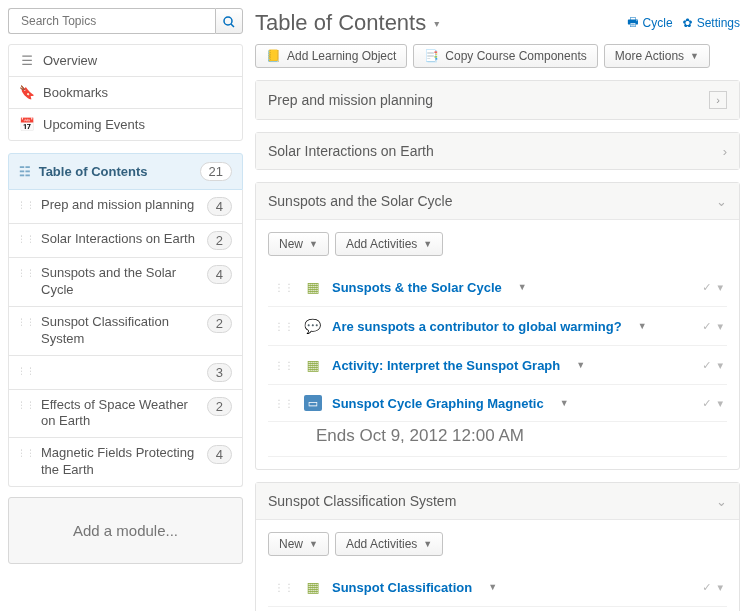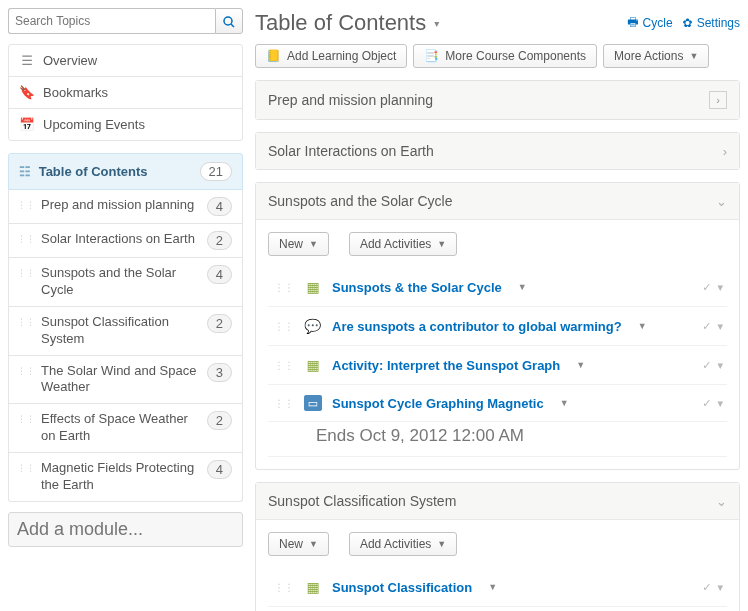--- a/index.html
+++ b/index.html
@@ -16,21 +16,21 @@
 
 
 .searchwrap {
   display: flex;
   margin-bottom: 10px;
 }
 .searchwrap input {
   flex: 1;
   border: 1px solid #c1c1c1;
   border-right: none;
-  padding: 4px 6px;
+  padding: 4px 12px;
   font-size: 12px;
   color: #999;
   height: 26px;
   border-radius: 3px 0 0 3px;
 }
 .searchwrap button {
   width: 28px;
   height: 26px;
   border: 1px solid #c1c1c1;
   background: linear-gradient(#fff,#f0f0f0);
@@ -96,25 +96,26 @@
 }
 .toc-row:last-child { border-bottom: none; }
 .toc-row .grip { color: #ccc; font-size: 9px; line-height: 16px; }
 .toc-row .label { flex: 1; line-height: 1.3; }
 .toc-row .badge { align-self: flex-start; }
 
 .add-module {
   width: 100%;
   border: 1px solid #d8d8d8;
   background: #f7f7f7;
-  padding: 6px 8px;
-  font-size: 18px;
+  padding: 24px 8px;
+  font-size: 15px;
   color: #999;
   margin-top: 10px;
   border-radius: 3px;
+  text-align: center;
 }
 
 
 .main-head {
   display: flex;
   align-items: center;
   margin: 2px 0 8px 0;
 }
 .main-title {
   font-size: 22px;
@@ -189,21 +190,21 @@
   display: flex;
   align-items: center;
   justify-content: center;
   color: #999;
   font-size: 11px;
 }
 .module-body { padding: 12px; }
 
 .sub-toolbar {
   display: flex;
-  gap: 20px;
+  gap: 6px;
   margin-bottom: 12px;
 }
 
 .item-row {
   display: flex;
   align-items: center;
   gap: 10px;
   padding: 10px 4px 10px 6px;
   border-bottom: 1px solid #f0f0f0;
 }
@@ -301,21 +302,20 @@
           <span class="label">Sunspots and the Solar Cycle</span>
           <span class="badge">4</span>
         </div>
         <div class="toc-row">
           <span class="grip">⋮⋮</span>
           <span class="label">Sunspot Classification System</span>
           <span class="badge">2</span>
         </div>
         <div class="toc-row">
           <span class="grip">⋮⋮</span>
-          <span class="label">The Solar Wind and Space Weather</span>
           <span class="badge">3</span>
         </div>
         <div class="toc-row">
           <span class="grip">⋮⋮</span>
           <span class="label">Effects of Space Weather on Earth</span>
           <span class="badge">2</span>
         </div>
         <div class="toc-row">
           <span class="grip">⋮⋮</span>
           <span class="label">Magnetic Fields Protecting the Earth</span>
@@ -344,21 +344,21 @@
       </div>
     </div>
 
     <div class="toolbar">
       <button class="btn">
         <span>📒</span>
         <span>Add Learning Object</span>
       </button>
       <button class="btn">
         <span>📑</span>
-        <span>More Course Components</span>
+        <span>Copy Course Components</span>
       </button>
       <button class="btn">
         <span>More Actions</span>
         <span class="arrow">▼</span>
       </button>
     </div>
 
     <div id="modules">
         <div class="module-panel">
           <div class="module-header collapsed">

